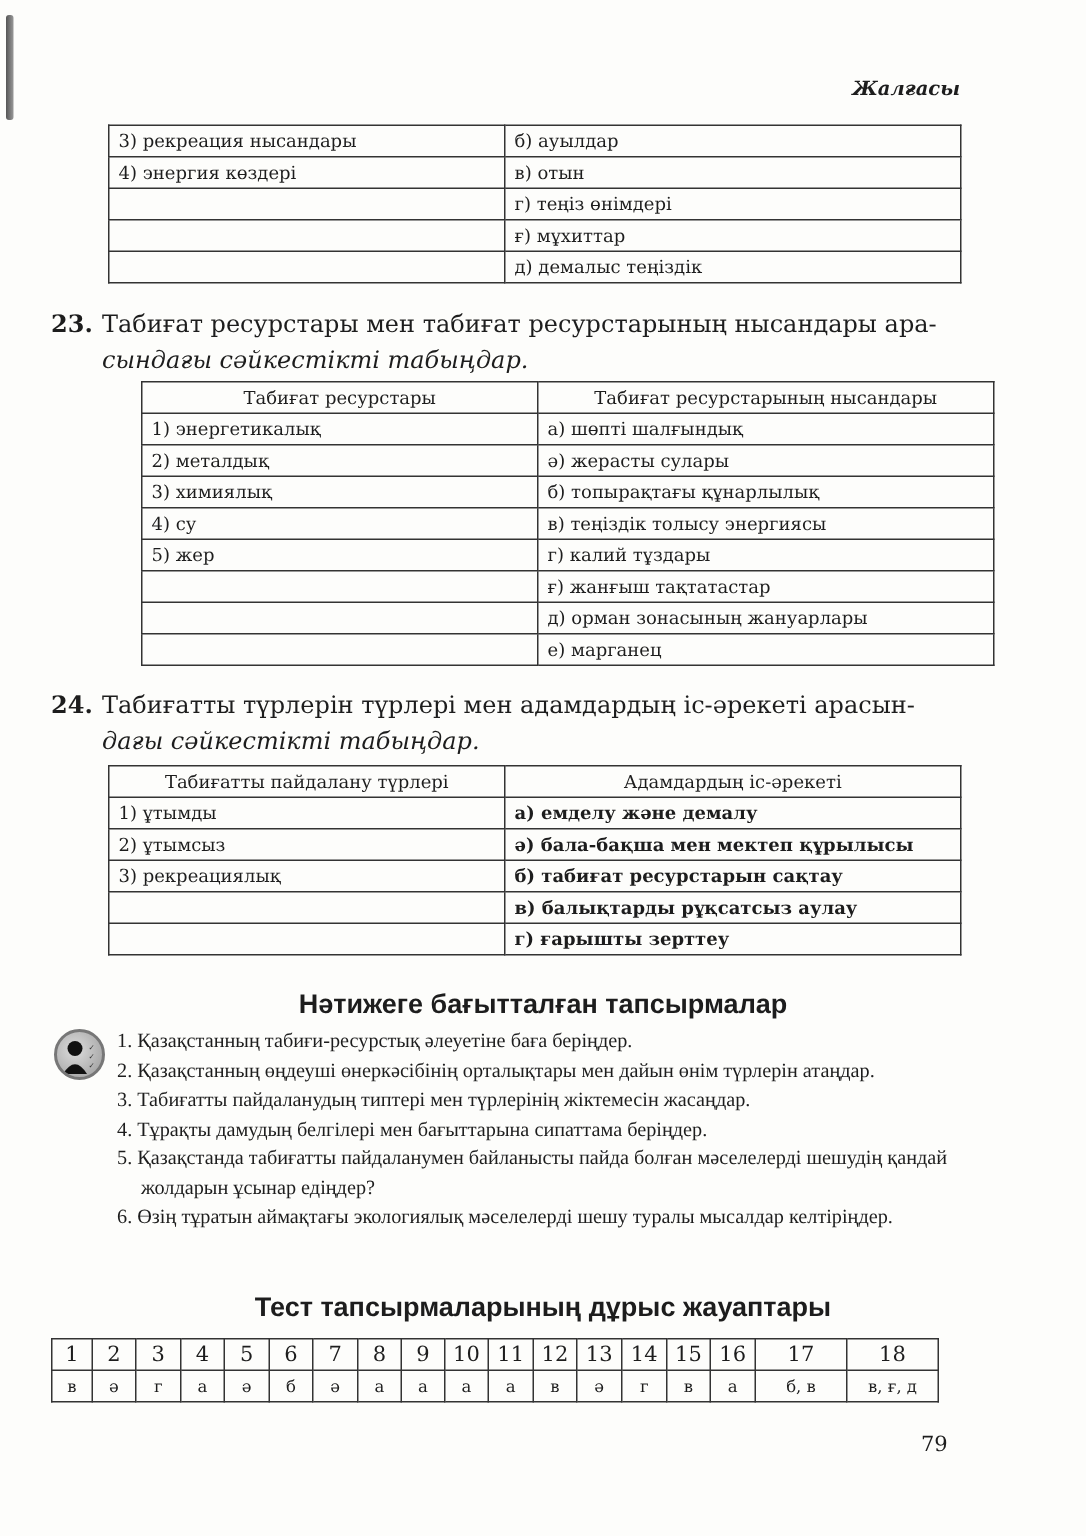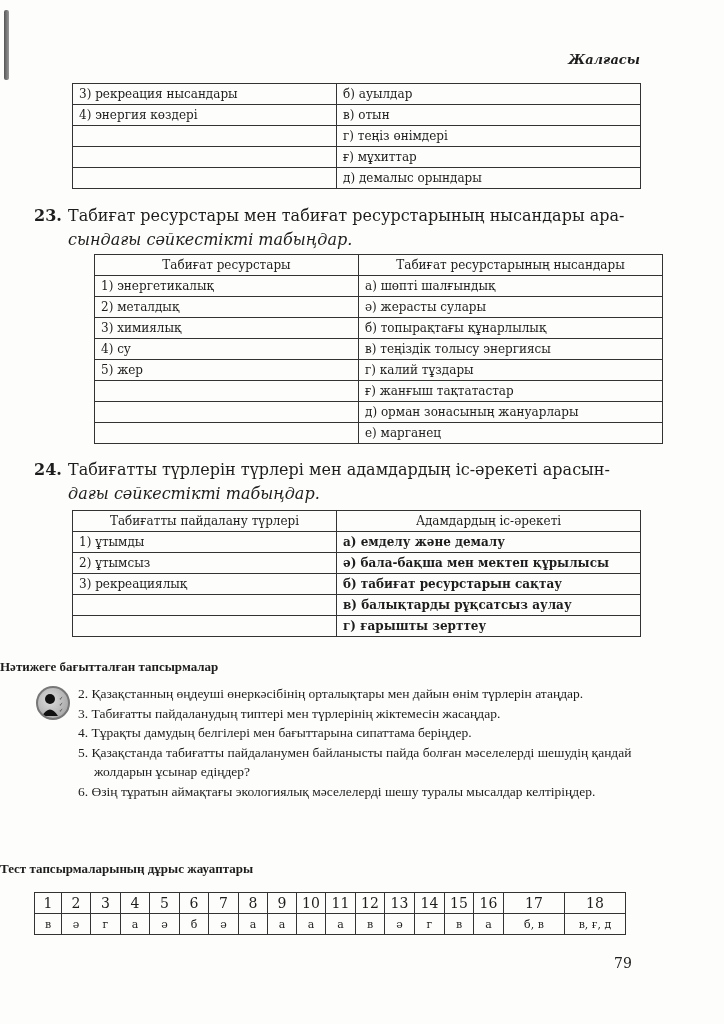--- a/index.html
+++ b/index.html
@@ -37,22 +37,22 @@
     }
     table.match th { text-align: center; }
     table.match td.bold { font-weight: bold; }
     .task {
       position: absolute; left: 34px; width: 610px;
       font-size: 16px; line-height: 24px;
     }
     .task .num { font-weight: bold; display: inline-block; width: 34px; }
     .task .indent { padding-left: 34px; font-style: italic; }
     .section-title {
-      position: absolute; left: 0; width: 724px; 
-      font-weight: bold; font-size: 13px; font-family: Liberation Serif, serif;
+      position: absolute; left: 0; width: 724px; text-align: center;
+      font-weight: bold; font-size: 18px; font-family: Liberation Sans, sans-serif;
     }
     .tasks-list {
       position: absolute; left: 78px; top: 684px; width: 570px;
       font-size: 13.5px; line-height: 19.5px;
       font-family: "Liberation Serif", "DejaVu Serif", serif;
       margin: 0; padding: 0; list-style: none;
     }
     .tasks-list li { padding-left: 16px; text-indent: -16px; }
     .avatar {
       position: absolute; left: 36px; top: 686px; width: 30px; height: 30px;
@@ -98,21 +98,21 @@
     <tr>
         <td></td>
         <td>г) теңіз өнімдері</td>
       </tr>
     <tr>
         <td></td>
         <td>ғ) мұхиттар</td>
       </tr>
     <tr>
         <td></td>
-        <td>д) демалыс орындары</td>
+        <td>д) демалыс теңіздік</td>
       </tr>
   </tbody>
 </table>
 
 <div class="task" style="top:204px;">
   <div><span class="num">23.</span><span>Табиғат ресурстары мен табиғат ресурстарының нысандары ара-</span></div>
   <div class="indent">сындағы сәйкестікті табыңдар.</div>
 </div>
 <table class="match" style="left:72px; top:254px; width:568px;margin-left:22px;">
   <colgroup>
@@ -204,20 +204,21 @@
 <div class="avatar">
   <svg viewBox="0 0 30 30">
     <circle cx="12" cy="11" r="5" fill="#111"></circle>
     <path d="M4 28 Q12 15 20 28 Z" fill="#111"></path>
     <text x="21" y="12" font-size="5" fill="#333">✓</text>
     <text x="21" y="18" font-size="5" fill="#333">✓</text>
     <text x="21" y="24" font-size="5" fill="#333">✓</text>
   </svg>
 </div>
 <ul class="tasks-list">
+  <li>1. Қазақстанның табиғи-ресурстық әлеуетіне баға беріңдер.</li>
   <li>2. Қазақстанның өңдеуші өнеркәсібінің орталықтары мен дайын өнім түрлерін атаңдар.</li>
   <li>3. Табиғатты пайдаланудың типтері мен түрлерінің жіктемесін жасаңдар.</li>
   <li>4. Тұрақты дамудың белгілері мен бағыттарына сипаттама беріңдер.</li>
   <li>5. Қазақстанда табиғатты пайдаланумен байланысты пайда болған мәселелерді шешудің қандай жолдарын ұсынар едіңдер?</li>
   <li>6. Өзің тұратын аймақтағы экологиялық мәселелерді шешу туралы мысалдар келтіріңдер.</li>
 </ul>
 
 <div class="section-title" style="top:861px;">Тест тапсырмаларының дұрыс жауаптары</div>
 <table class="answers">
   <colgroup>

